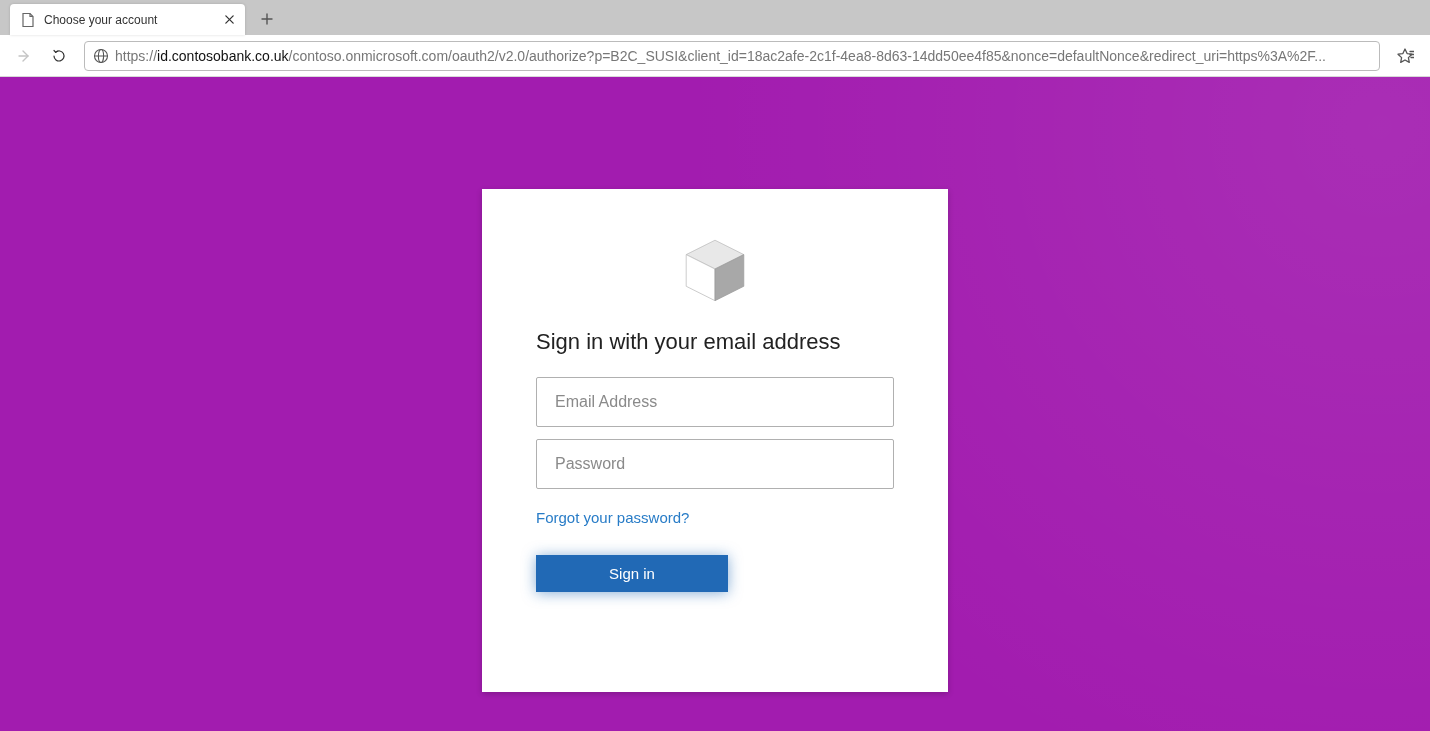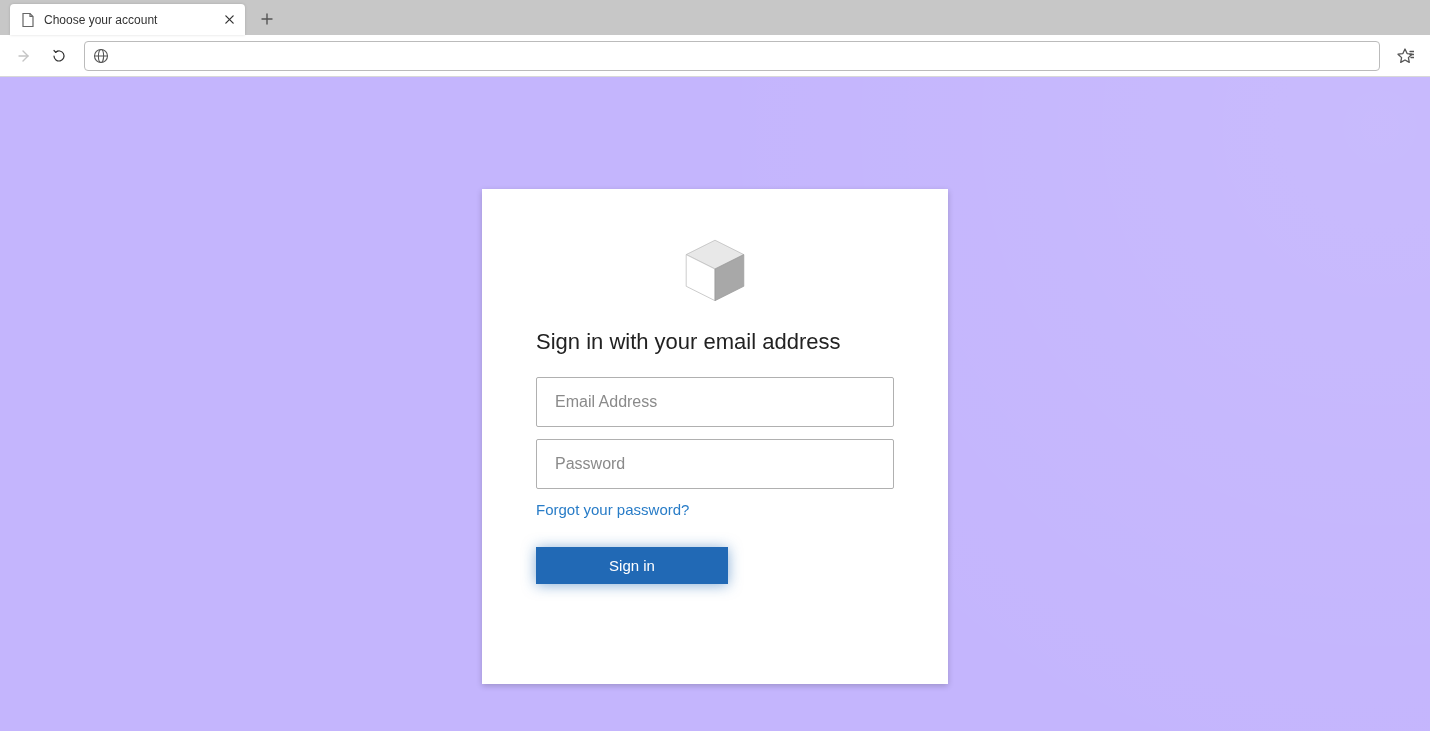--- a/index.html
+++ b/index.html
@@ -107,21 +107,21 @@
     .url .rest { color: #777; }
     .fav-btn {
       width: 30px; height: 30px;
       display: flex; align-items: center; justify-content: center;
       color: #555;
     }
 
     
     .content {
       height: calc(731px - 35px - 42px);
-      background: #c4b5fd;
+      background: #a21caf;
       position: relative;
       overflow: hidden;
       display: flex;
       align-items: flex-start;
       justify-content: center;
     }
     .content::before {
       content: "";
       position: absolute;
       width: 1800px;
@@ -164,21 +164,21 @@
       margin-bottom: 12px;
       outline: none;
       font-family: inherit;
     }
     .field::placeholder { color: #8a8a8a; }
     .forgot {
       font-size: 15px;
       color: #287cc7;
       text-decoration: none;
       display: inline-block;
-      margin-top: 0;
+      margin-top: 8px;
     }
     .signin-btn {
       display: block;
       width: 192px;
       height: 37px;
       background: #2169b5;
       color: #fff;
       border: none;
       font-size: 15px;
       margin-top: 28px;
@@ -228,20 +228,23 @@
     </svg>
   </div>
   <div class="addr-container">
     <span class="site-icon">
       <svg viewBox="0 0 16 16" width="16" height="16" fill="none" stroke="#555" stroke-width="1.1">
         <circle cx="8" cy="8" r="6.5"></circle>
         <ellipse cx="8" cy="8" rx="2.6" ry="6.5"></ellipse>
         <line x1="1.5" y1="8" x2="14.5" y2="8"></line>
       </svg>
     </span>
+    <span class="url">
+      <span class="proto">https://</span><span class="host">id.contosobank.co.uk</span><span class="rest">/contoso.onmicrosoft.com/oauth2/v2.0/authorize?p=B2C_SUSI&amp;client_id=18ac2afe-2c1f-4ea8-8d63-14dd50ee4f85&amp;nonce=defaultNonce&amp;redirect_uri=https%3A%2F...</span>
+    </span>
   </div>
   <div class="fav-btn">
     <svg viewBox="0 0 18 18" width="18" height="18" fill="none" stroke="#555" stroke-width="1.3" stroke-linejoin="round">
       <polygon points="9 2 11.1 6.6 16 7.2 12.4 10.6 13.3 15.4 9 13 4.7 15.4 5.6 10.6 2 7.2 6.9 6.6"></polygon>
       <line x1="14" y1="4.5" x2="18" y2="4.5" stroke-linecap="round"></line>
       <line x1="14" y1="7.5" x2="18" y2="7.5" stroke-linecap="round"></line>
       <line x1="15" y1="10.5" x2="18" y2="10.5" stroke-linecap="round"></line>
     </svg>
   </div>
 </div>

